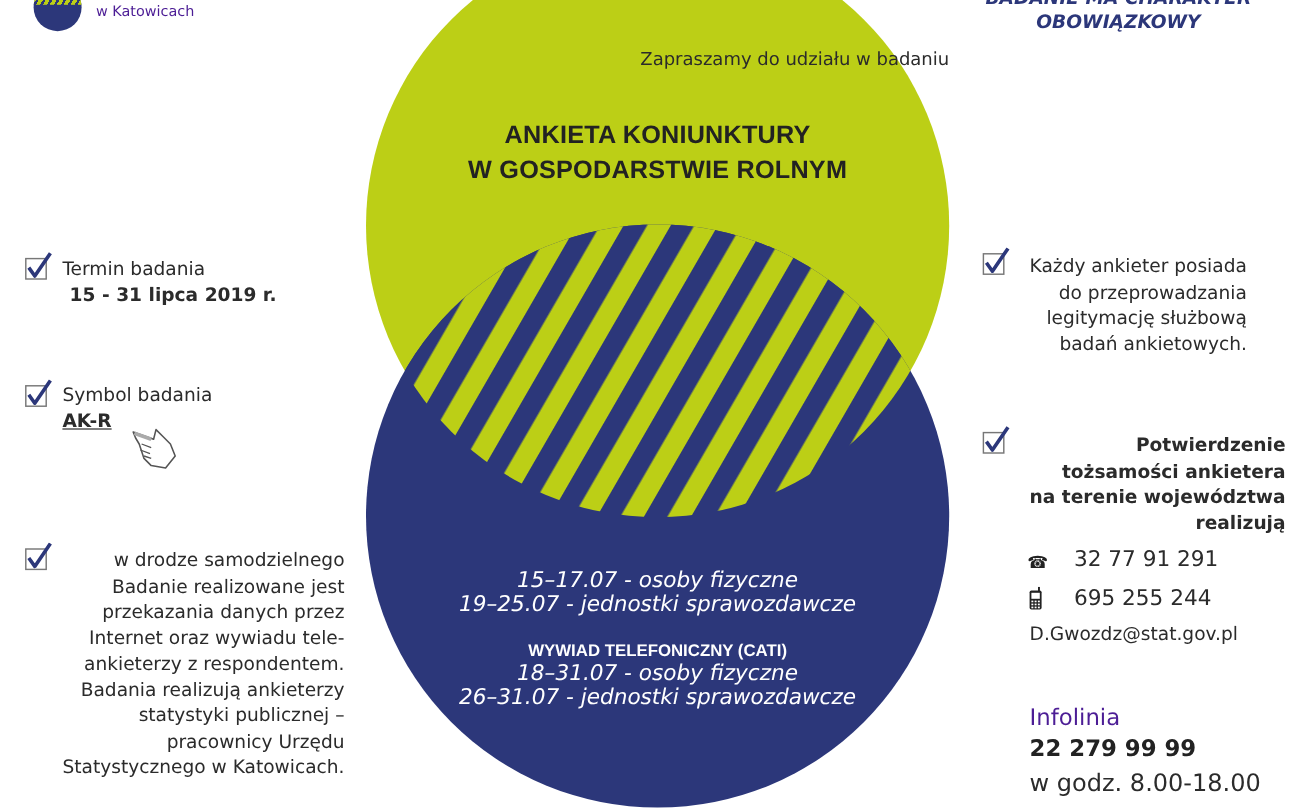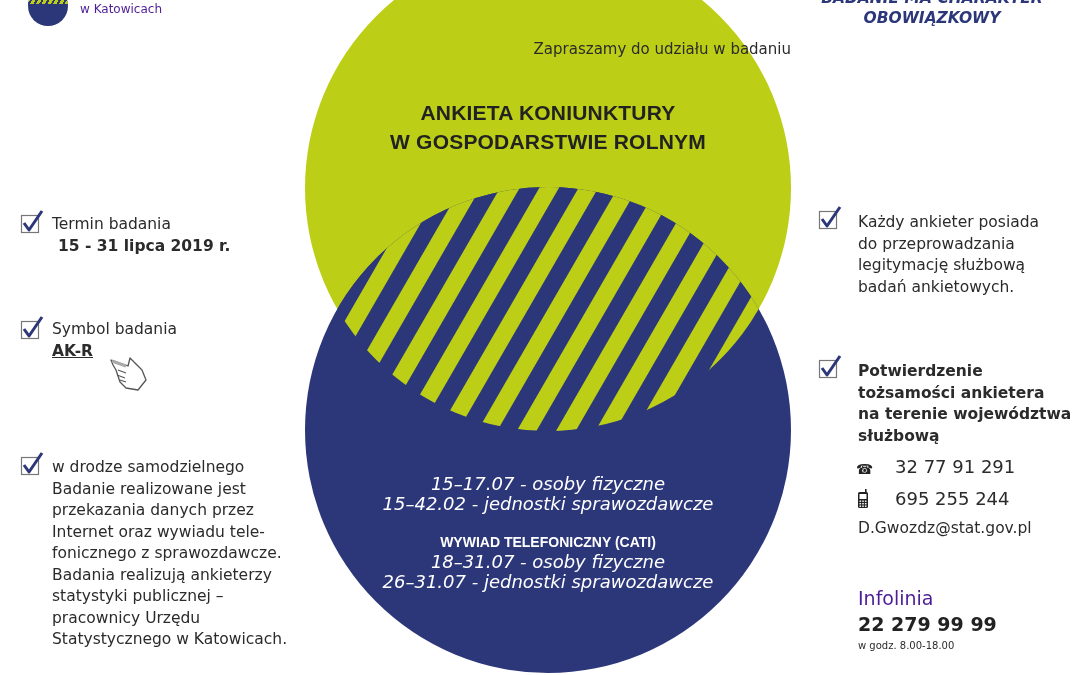--- a/index.html
+++ b/index.html
@@ -23,30 +23,30 @@
 
   .invite { left:305px; top:40px; width:486px; text-align:right; font-size:15px; color:#2b2b2b; }
   .title { left:305px; top:98px; width:486px; text-align:center; font-weight:bold; font-size:21px;
     line-height:29px; color:#222; font-family:"Liberation Sans", sans-serif; letter-spacing:0.2px; }
 
   .navy-block { left:330px; top:474px; width:436px; text-align:center; color:#ffffff; }
   .navy-block .h { font-weight:bold; font-size:14px; line-height:20px; font-family:"Liberation Sans", sans-serif; }
   .navy-block .i { font-style:italic; font-size:18px; line-height:20px; }
 
   .check { width:24px; height:24px; }
-  .txt { font-size:15.5px; line-height:21.5px; color:#2b2b2b; }
+  .txt { font-size:15.5px; line-height:21.5px; color:#2b2b2b;text-align:right; }
   .bold { font-weight:bold; }
 
   .hand { width:42px; height:40px; }
 
   .contact-row { font-size:18px; color:#2b2b2b; }
   .email { font-size:15.5px; color:#2b2b2b; }
   .infolinia { font-size:19px; color:#4c1d95; }
   .info-num { font-size:19px; font-weight:bold; color:#222; }
-  .info-hours { font-size:10px; color:#2b2b2b; }
+  .info-hours { font-size:20px; color:#2b2b2b; }
 </style>
 </head>
 <body>
 
 <svg id="circles" viewBox="0 0 1080 675" xmlns="http://www.w3.org/2000/svg">
   <defs>
     <clipPath id="overlap">
       <circle cx="548" cy="430" r="243"></circle>
     </clipPath>
     <clipPath id="greenClip">
@@ -75,21 +75,21 @@
 </div>
 
 <div class="abs invite">Zapraszamy do udziału w badaniu</div>
 <div class="abs title">
   <div>ANKIETA KONIUNKTURY</div>
   <div>W GOSPODARSTWIE ROLNYM</div>
 </div>
 
 <div class="abs navy-block">
   <div class="i">15–17.07 - osoby fizyczne</div>
-  <div class="i">15–42.02 - jednostki sprawozdawcze</div>
+  <div class="i">19–25.07 - jednostki sprawozdawcze</div>
   <div class="h" style="margin-top:18px">WYWIAD TELEFONICZNY (CATI)</div>
   <div class="i">18–31.07 - osoby fizyczne</div>
   <div class="i">26–31.07 - jednostki sprawozdawcze</div>
 </div>
 
 <svg class="abs check" style="left:20px;top:210px" viewBox="0 0 24 24">
   <rect x="1.5" y="5.5" width="17" height="17" fill="#fff" stroke="#777" stroke-width="1.2"></rect>
   <path d="M4 13 L9 20 L22 1" fill="none" stroke="#2C377A" stroke-width="3" stroke-linejoin="round"></path>
 </svg>
 <div class="abs txt" style="left:52px;top:214px">Termin badania</div>
@@ -109,21 +109,21 @@
 
 <svg class="abs check" style="left:20px;top:452px" viewBox="0 0 24 24">
   <rect x="1.5" y="5.5" width="17" height="17" fill="#fff" stroke="#777" stroke-width="1.2"></rect>
   <path d="M4 13 L9 20 L22 1" fill="none" stroke="#2C377A" stroke-width="3" stroke-linejoin="round"></path>
 </svg>
 <div class="abs txt" style="left:52px;top:457px">
   <div>w drodze samodzielnego</div>
   <div>Badanie realizowane jest</div>
   <div>przekazania danych przez</div>
   <div>Internet oraz wywiadu tele-</div>
-  <div>fonicznego z sprawozdawcze.</div>
+  <div>ankieterzy z respondentem.</div>
   <div>Badania realizują ankieterzy</div>
   <div>statystyki publicznej –</div>
   <div>pracownicy Urzędu</div>
   <div>Statystycznego w Katowicach.</div>
 </div>
 
 <svg class="abs check" style="left:818px;top:206px" viewBox="0 0 24 24">
   <rect x="1.5" y="5.5" width="17" height="17" fill="#fff" stroke="#777" stroke-width="1.2"></rect>
   <path d="M4 13 L9 20 L22 1" fill="none" stroke="#2C377A" stroke-width="3" stroke-linejoin="round"></path>
 </svg>
@@ -135,21 +135,21 @@
 </div>
 
 <svg class="abs check" style="left:818px;top:355px" viewBox="0 0 24 24">
   <rect x="1.5" y="5.5" width="17" height="17" fill="#fff" stroke="#777" stroke-width="1.2"></rect>
   <path d="M4 13 L9 20 L22 1" fill="none" stroke="#2C377A" stroke-width="3" stroke-linejoin="round"></path>
 </svg>
 <div class="abs txt bold" style="left:858px;top:361px">
   <div>Potwierdzenie</div>
   <div>tożsamości ankietera</div>
   <div>na terenie województwa</div>
-  <div>służbową</div>
+  <div>realizują</div>
 </div>
 
 <div class="abs" style="left:856px;top:461px;font-size:14px;color:#222">☎</div>
 <div class="abs contact-row" style="left:895px;top:456px">32 77 91 291</div>
 
 <svg class="abs" style="left:857px;top:489px;width:12px;height:20px" viewBox="0 0 12 20">
   <rect x="1" y="3" width="10" height="16" rx="1.5" fill="#222"></rect>
   <rect x="2.5" y="5" width="7" height="5" fill="#fff"></rect>
   <rect x="8" y="0" width="1.6" height="4" fill="#222"></rect>
   <g fill="#fff">

